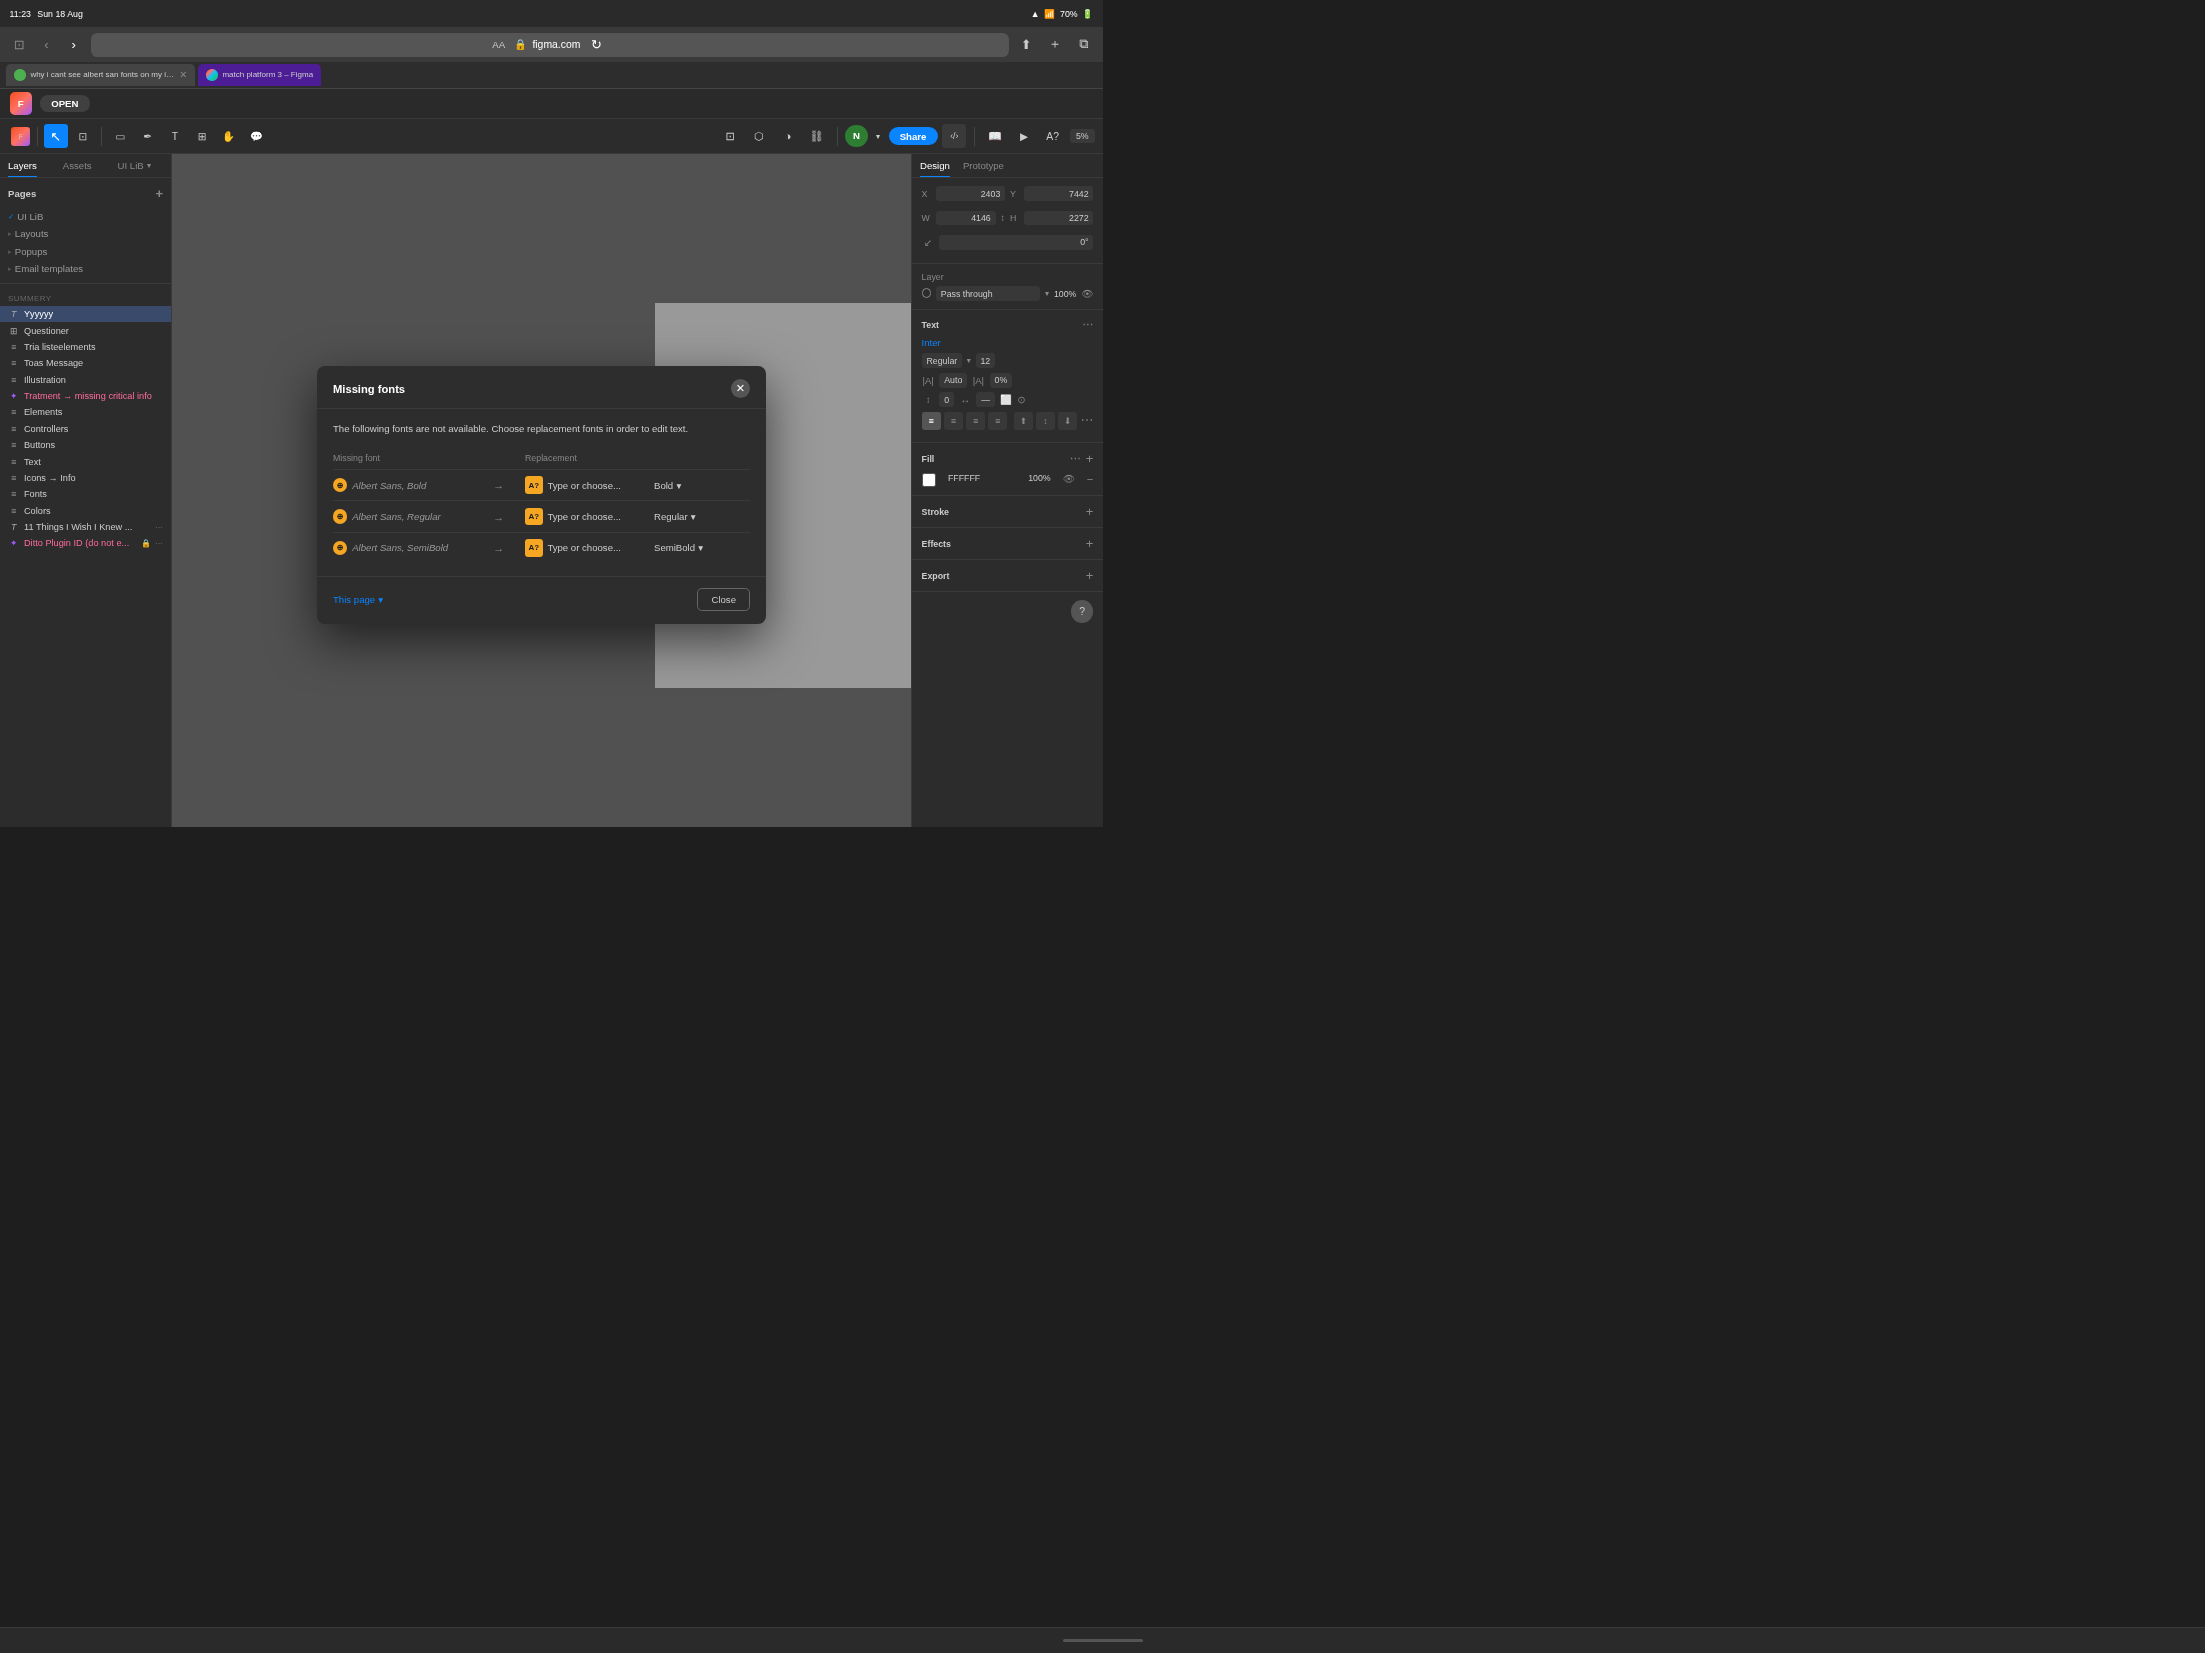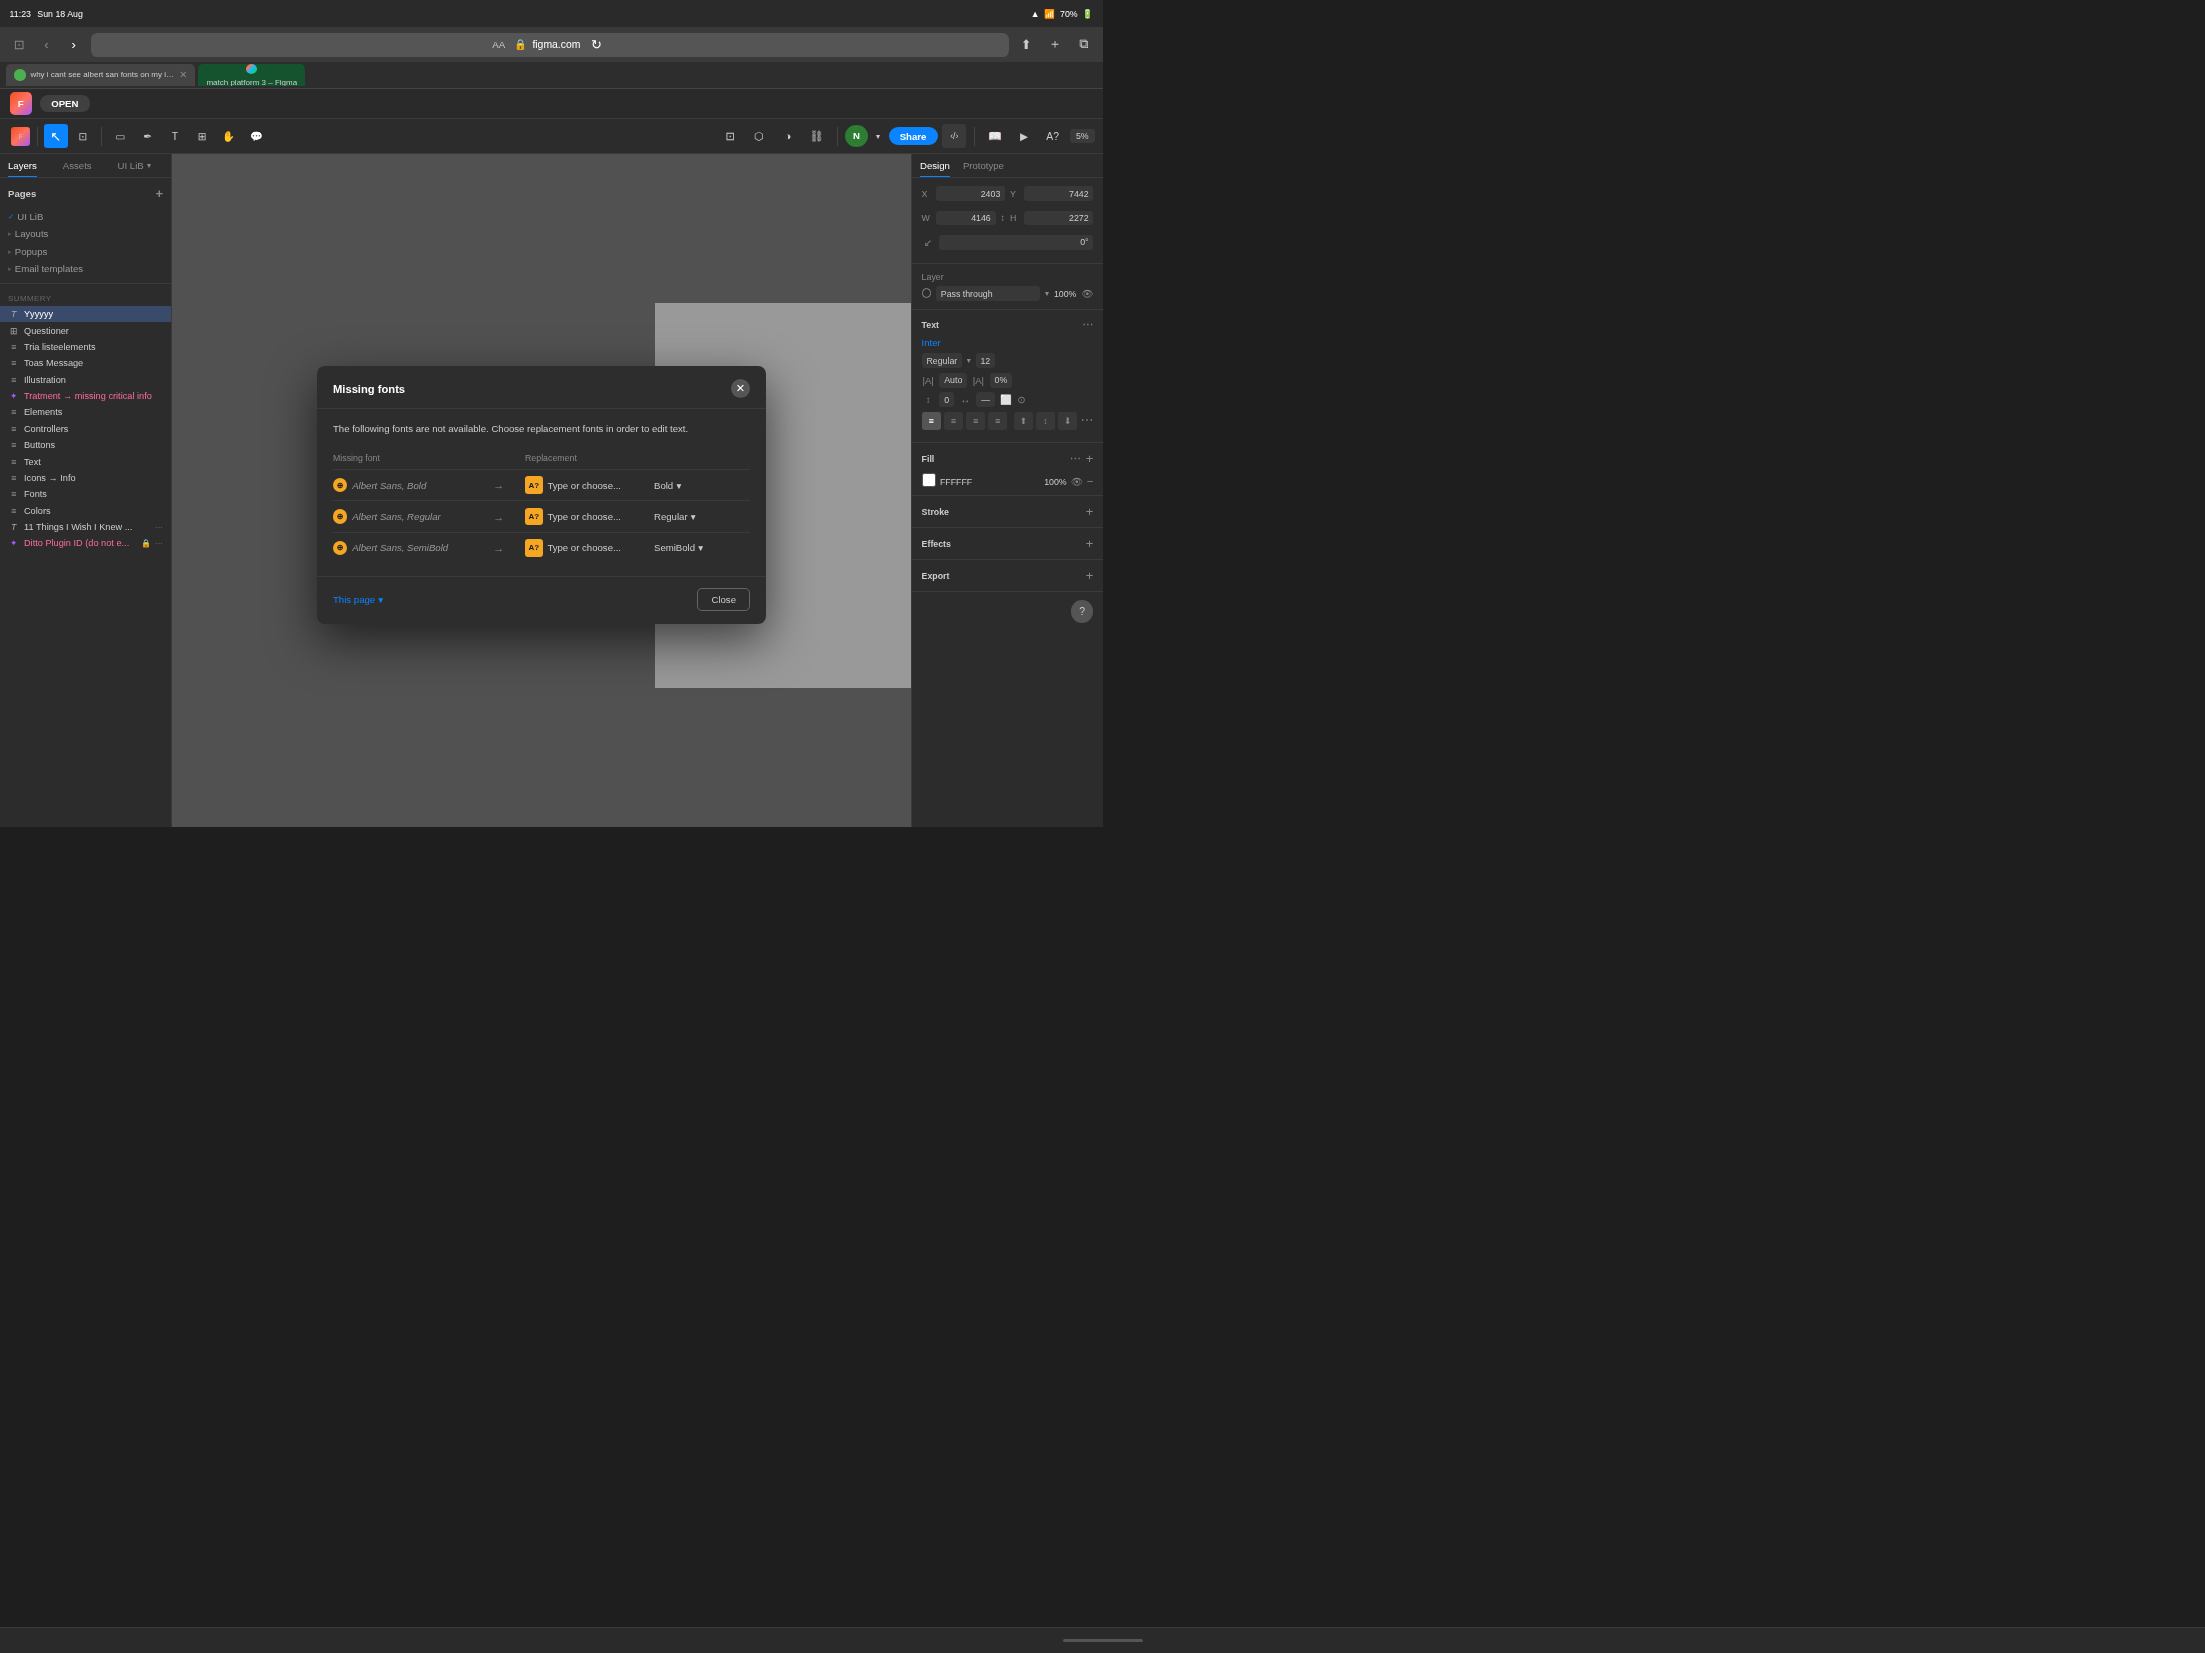--- a/index.html
+++ b/index.html
@@ -83,21 +83,21 @@
       align-items: center;
       padding: 0 8px;
       gap: 4.8px;
       font-size: 8.8px;
       color: #ccc;
       cursor: pointer;
       max-width: 192px;
     }
     .tab-favicon { width: 11.2px; height: 11.2px; background: #4CAF50; border-radius: 50%; }
     .tab-close { color: #888; font-size: 9.6px; }
-    .tab-figma { background: #14532d; flex-direction: column; }
+    .tab-figma { background: #4c1d95; }
     .tab-figma .tab-favicon { background: linear-gradient(135deg, #F24E1E, #FF7262, #1ABCFE, #0ACF83, #A259FF); }
 
     
     .figma-banner {
       background: #2a2a2a;
       height: 30px;
       display: flex;
       align-items: center;
       padding: 0 9.6px;
       gap: 8px;
@@ -442,21 +442,21 @@
       font-size: 8.8px; color: #888; cursor: pointer;
     }
     .text-align-btn.active { background: #555; color: #fff; }
     .more-options { font-size: 13px; color: #888; cursor: pointer; }
     .fill-section { padding: 8px 9.6px; border-bottom: 0.8px solid #3a3a3a; }
     .fill-header {
       display: flex; align-items: center; justify-content: space-between;
       margin-bottom: 6.4px;
     }
     .fill-title { font-size: 8.8px; font-weight: 600; color: #ccc; }
-    .fill-row { display: flex; align-items: flex-end; gap: 4px; }
+    .fill-row { display: flex; align-items: flex-start; gap: 12px; }
     .fill-swatch {
       width: 14.4px; height: 14.4px;
       background: #fff;
       border-radius: 2.4px;
       border: 0.8px solid #555;
     }
     .fill-hex { font-size: 8.8px; color: #ccc; }
     .fill-opacity { font-size: 8.8px; color: #ccc; margin-left: auto; }
     .fill-visible { color: #888; font-size: 9.6px; }
     .fill-remove { color: #888; font-size: 11.2px; cursor: pointer; }

